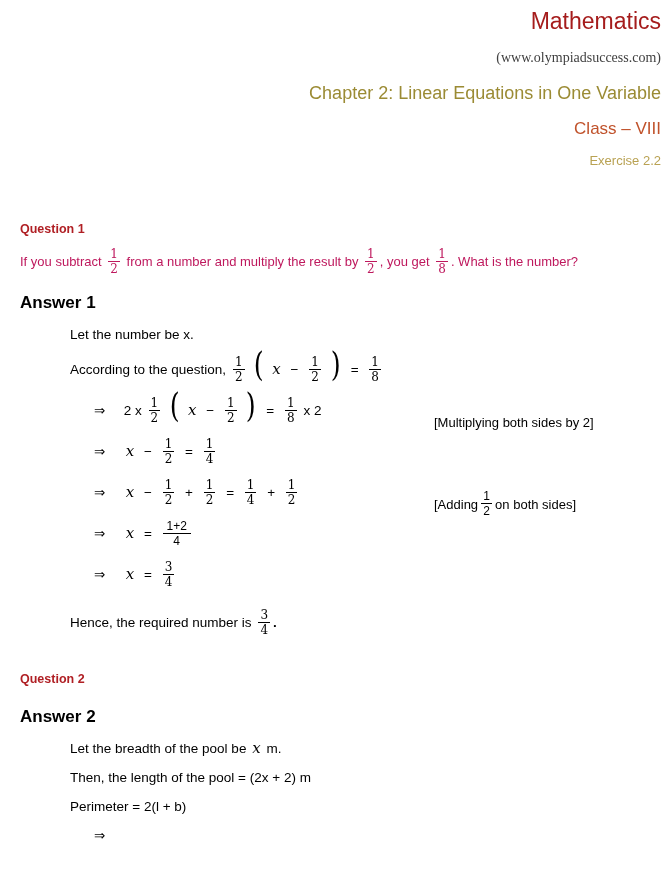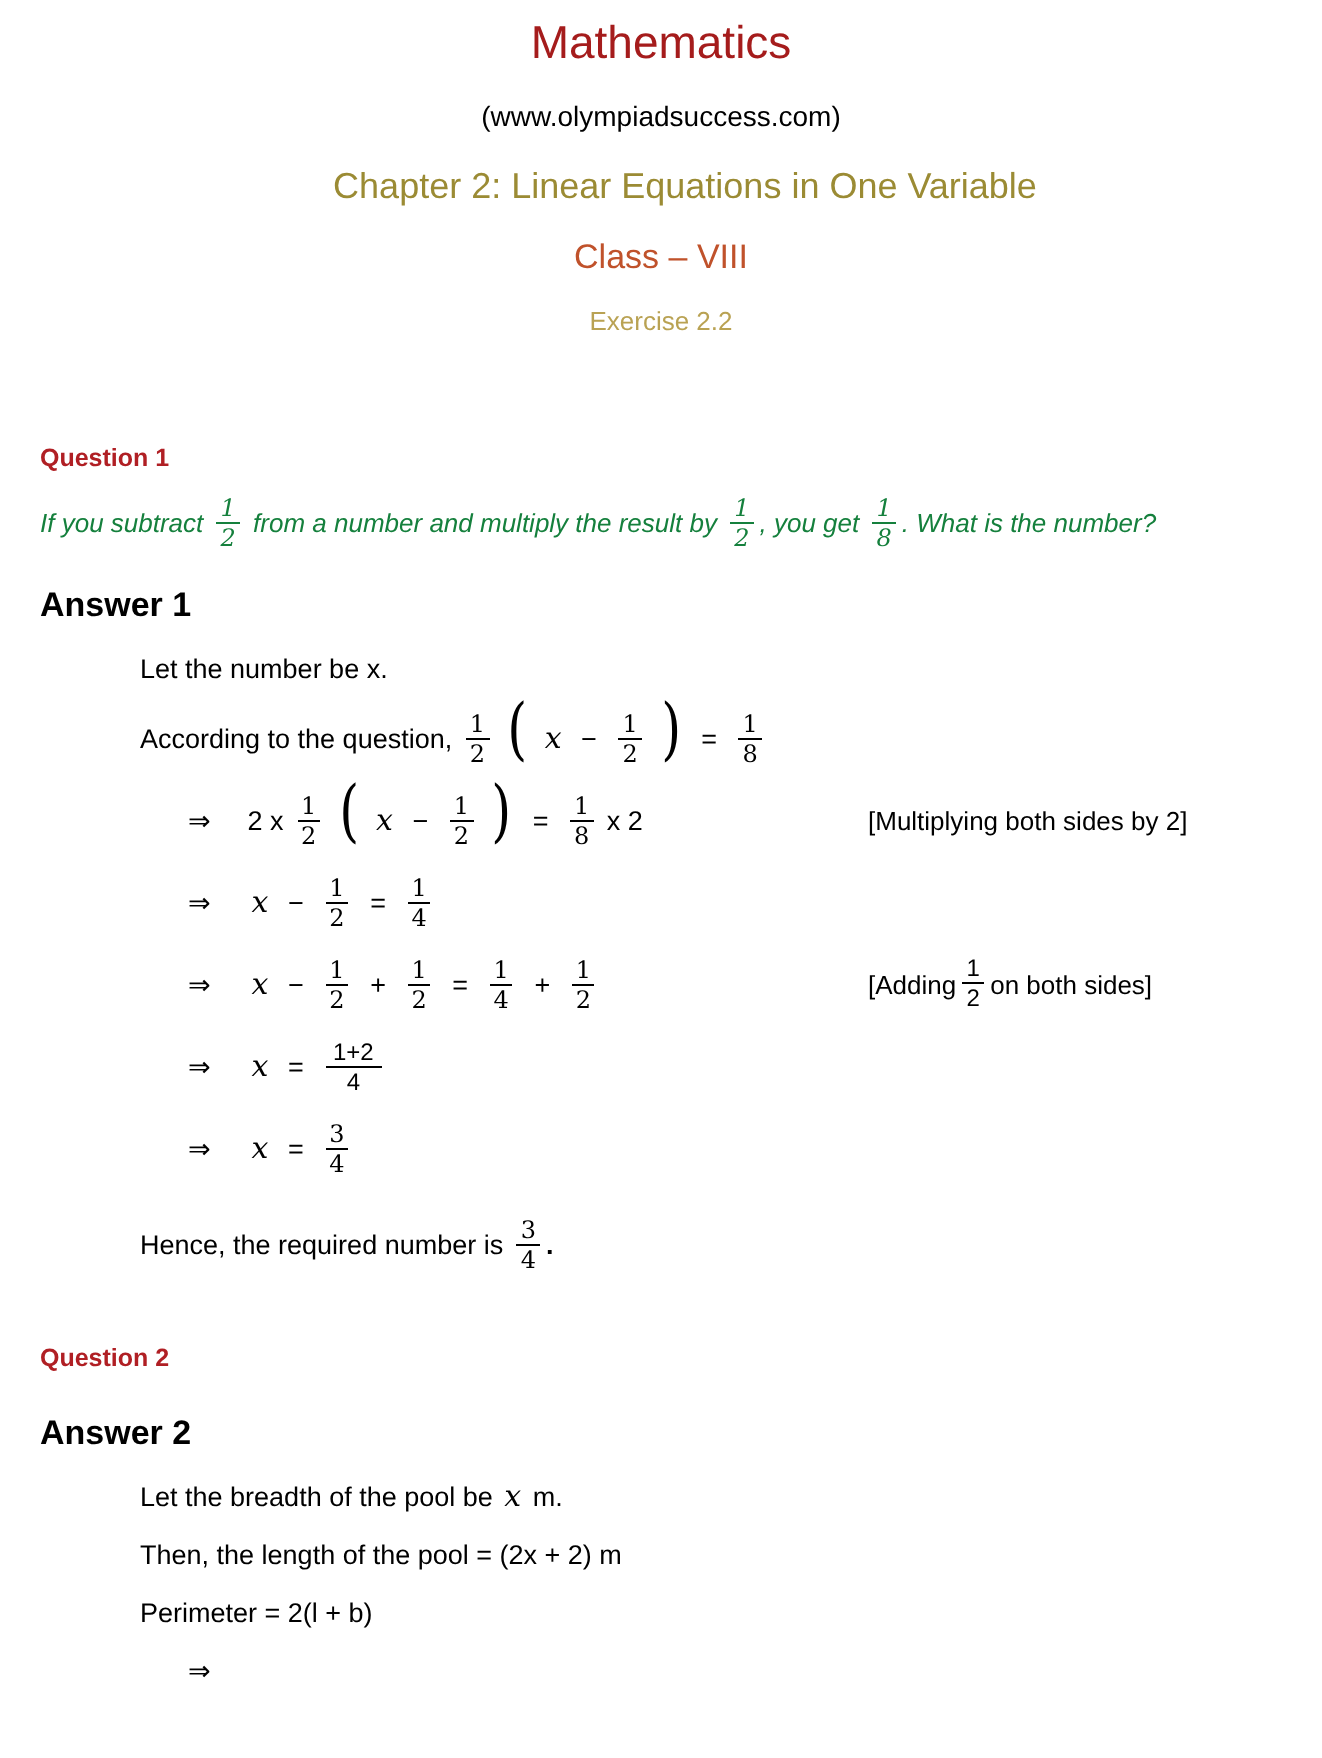--- a/index.html
+++ b/index.html
@@ -10,33 +10,34 @@
   body {
     width: 661px;
     height: 879px;
     overflow: hidden;
     font-family: "Liberation Sans", sans-serif;
     color: #000000;
     position: relative;
   }
 
   
-  .doc-header { text-align: center; padding-top: 6px; }
+  .doc-header { text-align: right; padding-top: 6px; }
   .title-main {
     font-size: 23px;
     color: #a51c1c;
     line-height: 30px;
     font-weight: normal;
     margin: 0;
   }
   .title-site {
     font-size: 14px;
-    color: #000000;
+    color: #404040;
     line-height: 30px;
     margin-top: 7px;
+    font-family: Liberation Serif, serif;
   }
   .title-chapter {
     font-size: 18px;
     color: #9b8b34;
     line-height: 28px;
     margin-top: 6px;
     padding-left: 24px;
   }
   .title-class {
     font-size: 17px;
@@ -57,25 +58,24 @@
   .q-heading {
     color: #b01f24;
     font-weight: bold;
     font-size: 12.5px;
     margin-top: 50px;
     margin-bottom: 0;
   }
   .q-heading.q2 { margin-top: 29px; }
 
   .q-body {
-    color: #15803d;
+    color: #be185d;
     font-size: 13px;
     line-height: 30px;
     margin-top: 11px;
-    font-style: italic;
   }
   .q-body.justify {
     text-align: justify;
     line-height: 31px;
     margin-top: 13px;
   }
 
   .a-heading {
     color: #000000;
     font-weight: bold;
@@ -90,21 +90,21 @@
   }
 
   .line { line-height: 29px; white-space: nowrap; }
   .line.tall { line-height: 41px; }
   .line.indent { margin-left: 24px; }
   .line.gap { margin-top: 7px; }
   .row-note-wrap { position: relative; }
   .note-abs {
     position: absolute;
     left: 340px;
-    top: 0;
+    top: 12px;
     font-size: 13px;
     white-space: nowrap;
     display: flex;
     align-items: center;
   }
 
   .arrow { display: inline-block; width: 26px; }
 
   
   .var {

